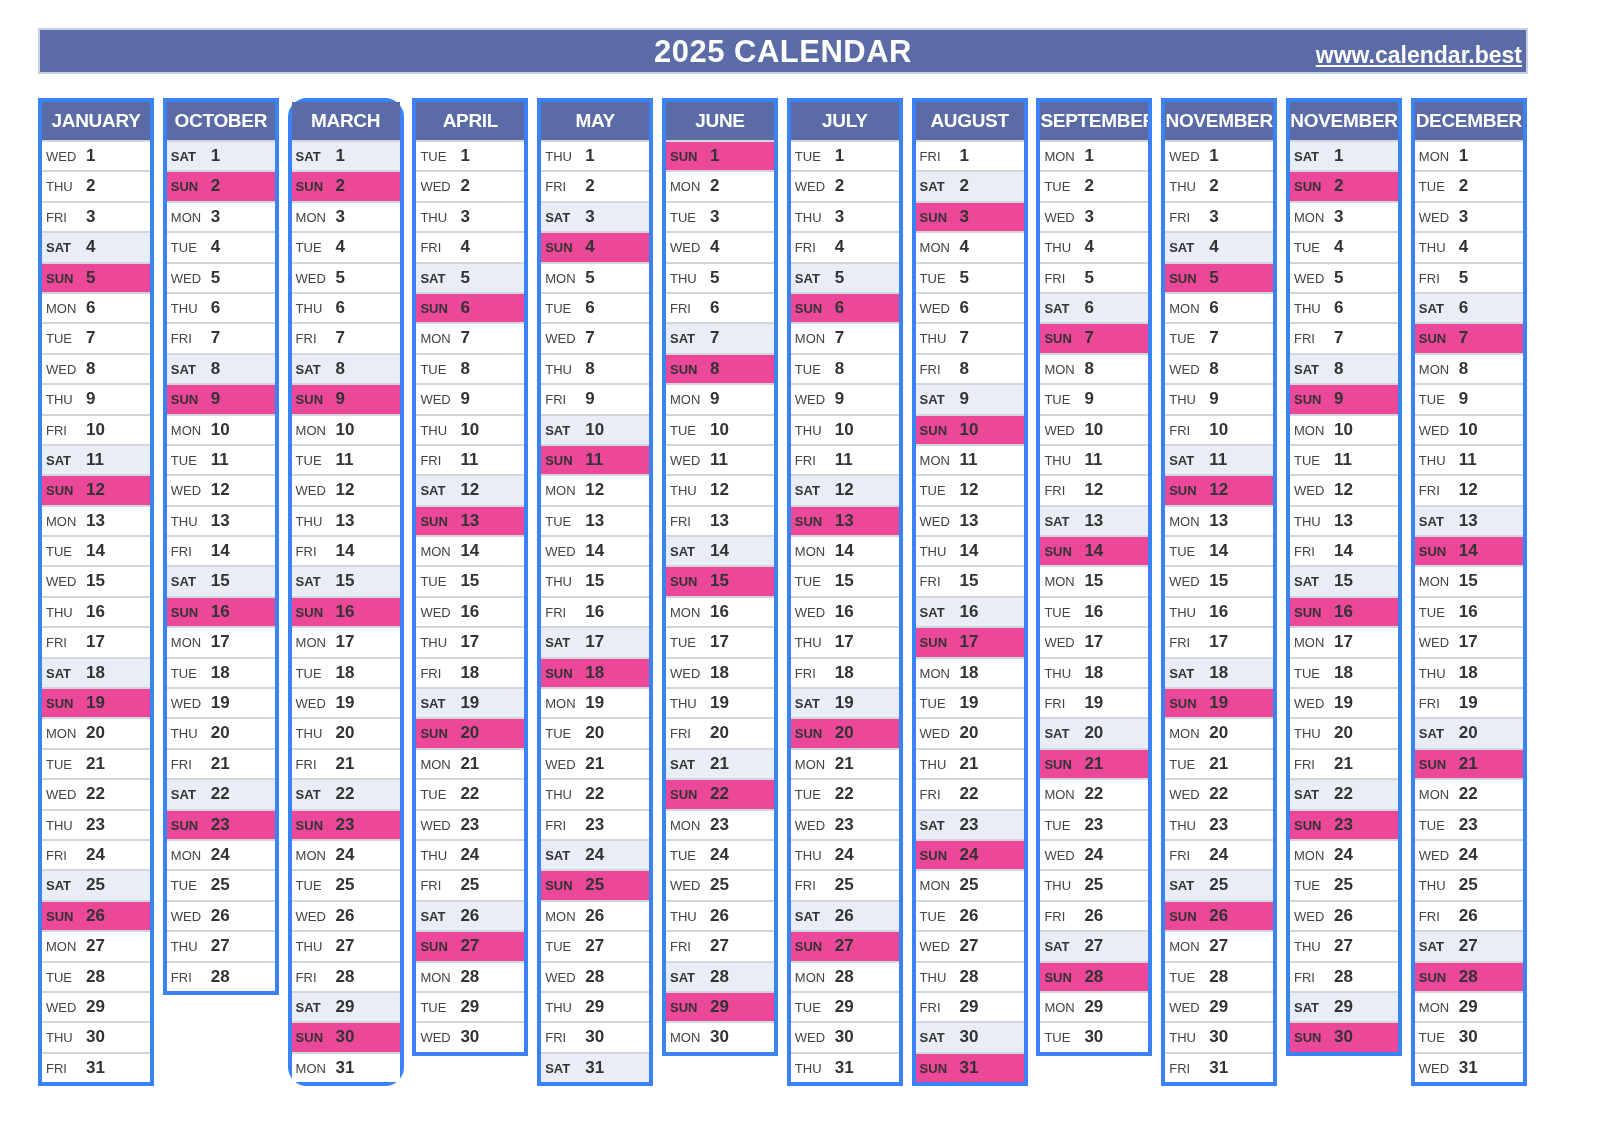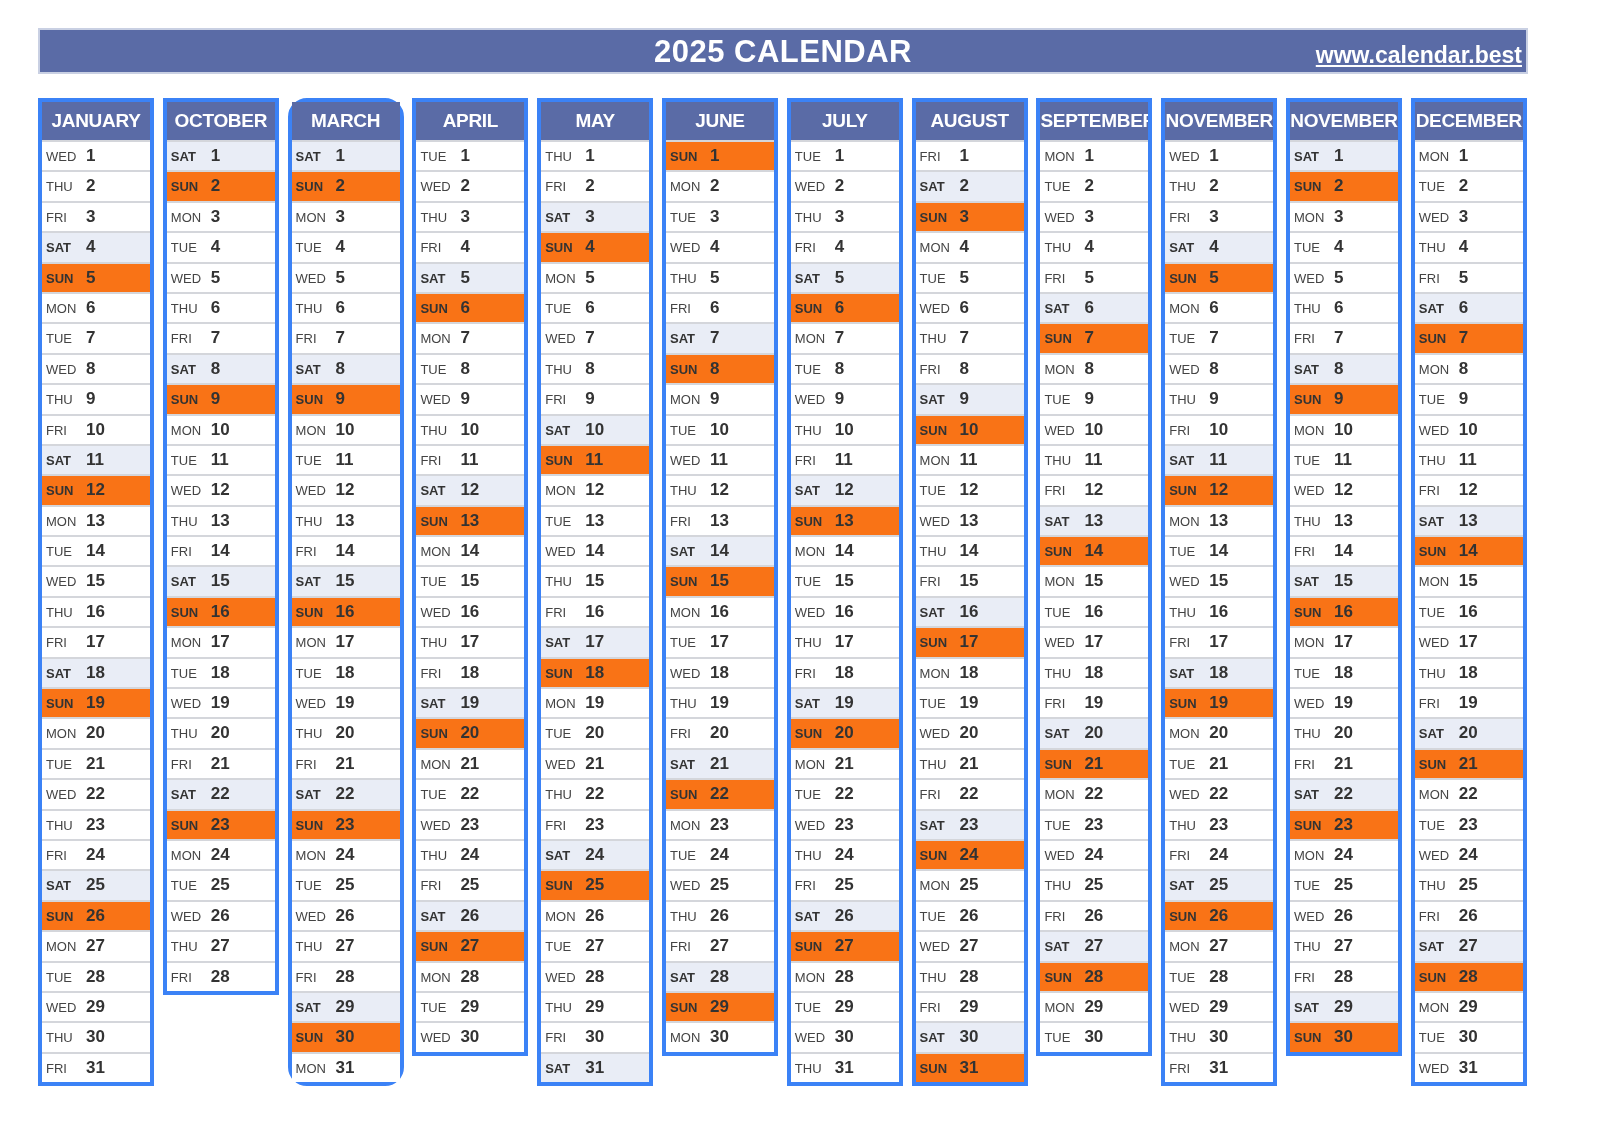--- a/index.html
+++ b/index.html
@@ -5,21 +5,21 @@
   html,body{margin:0;padding:0;background:#ffffff;}
   body{width:1600px;height:1131px;position:relative;font-family:"Liberation Sans","DejaVu Sans",sans-serif;overflow:hidden;}
   .title-bar{position:absolute;left:38px;top:28px;width:1490px;height:46px;background:#5a6ba6;border:2px solid #c9d0e3;box-sizing:border-box;}
   .title-text{position:absolute;left:0;right:0;top:4px;text-align:center;color:#ffffff;font-weight:bold;font-size:31px;letter-spacing:0.5px;}
   .site-link{position:absolute;right:4px;bottom:3px;color:#ffffff;font-weight:bold;font-size:23px;text-decoration:underline;}
   .months{position:absolute;left:38px;top:98px;}
   .month{position:absolute;top:0;width:116px;border:4px solid #3b82f6;box-sizing:border-box;background:#fff;}
   .month-head{height:38px;background:#5a6ba6;color:#fff;font-weight:bold;font-size:19px;text-align:center;line-height:38px;white-space:nowrap;overflow:hidden;letter-spacing:-0.3px;}
   .day{height:30.4px;box-sizing:border-box;border-top:2px solid #d4d6db;position:relative;background:#ffffff;}
   .day.sat{background:#e9edf6;}
-  .day.sun{background:#f97316;}
+  .day.sun{background:#ec4899;}
   .dow{position:absolute;left:4px;top:7px;font-size:13px;color:#444;width:36px;}
   .day.sat .dow,.day.sun .dow{font-weight:bold;color:#333;}
   .num{position:absolute;left:44px;top:4px;font-size:17px;font-weight:bold;color:#333;}
 </style>
 </head>
 <body>
 
 <div class="title-bar">
   <div class="title-text">2025 CALENDAR</div>
   <div class="site-link">www.calendar.best</div>

